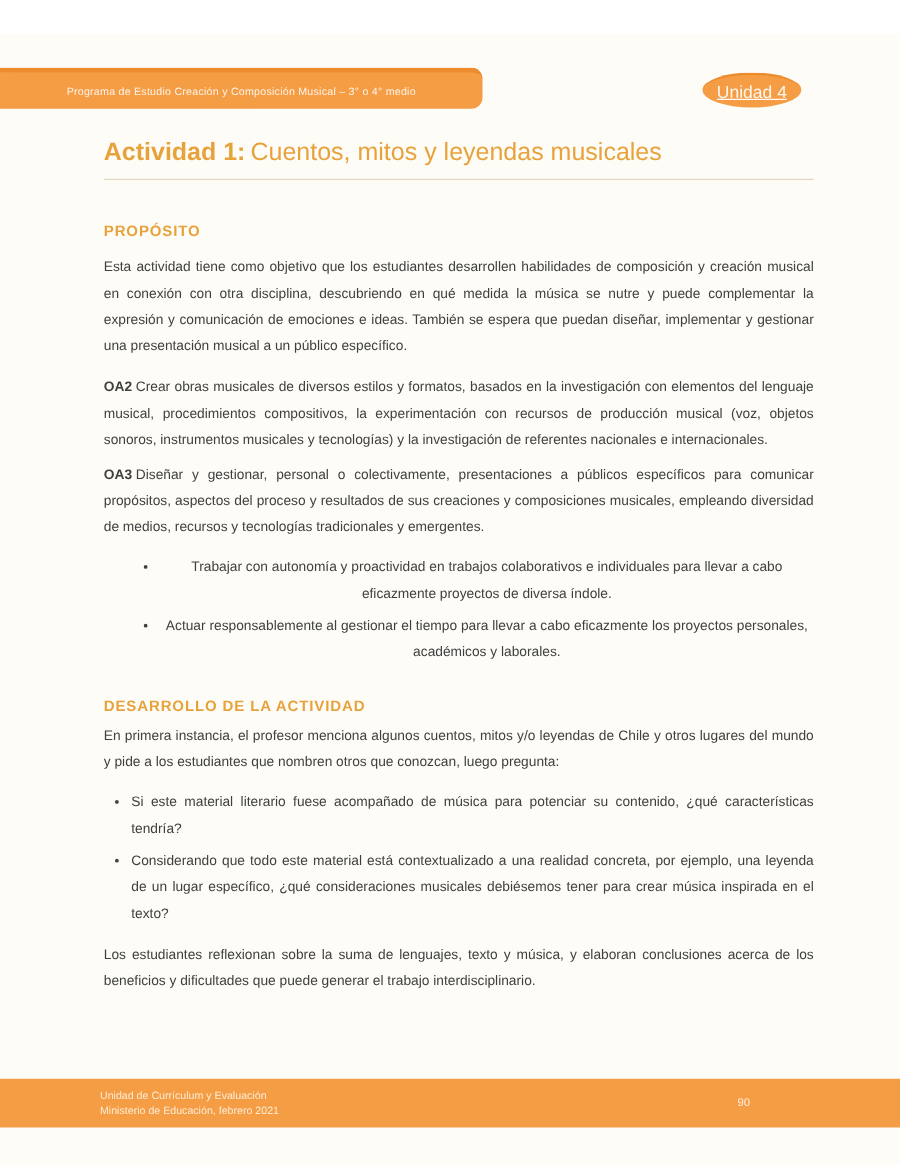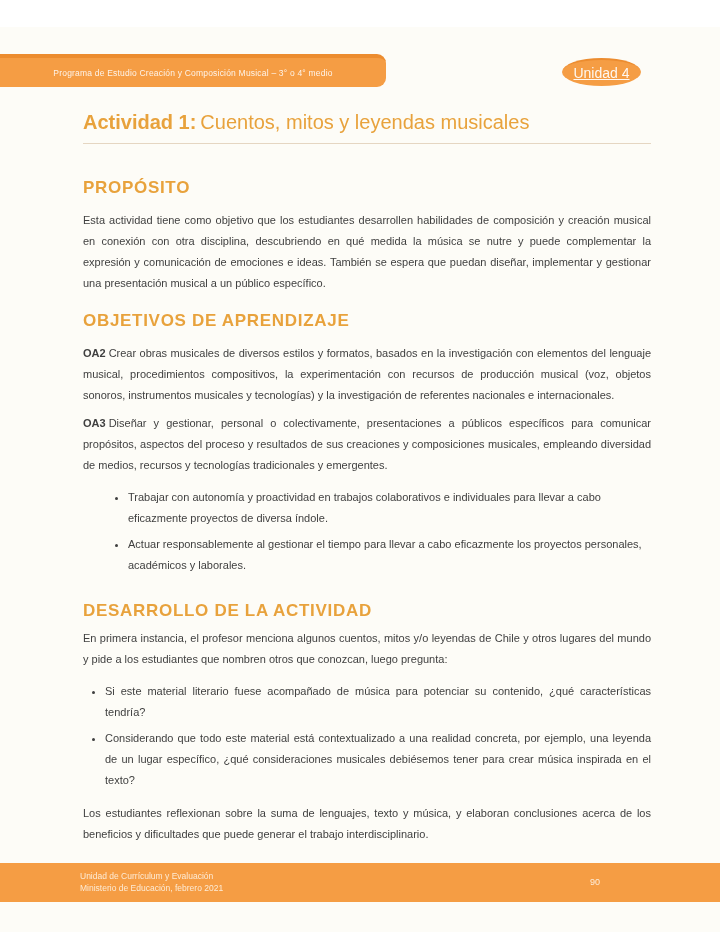--- a/index.html
+++ b/index.html
@@ -51,41 +51,41 @@
     color:var(--body-text,#3F3F3F);
   }
   .doc-title{
     font-size:20px;
     color:var(--heading-orange,#E8A23C);
     padding-bottom:9px;
     border-bottom:1px solid #E5D6C2;
   }
   .title-prefix{font-weight:bold;margin-right:4px;}
   h2.sec-heading{
-    font-size:17px;font-weight:bold;
+    font-size:12px;font-weight:bold;
     letter-spacing:0.7px;
     color:var(--heading-orange,#E8A23C);
   }
   .mt-lg{margin-top:34px;}
   .mt-md{margin-top:17px;}
   .mt-sec{margin-top:25px;}
   p.body-text{
     margin-top:12px;
     font-size:11px;line-height:21px;
     text-align:justify;
   }
   p.tight{margin-top:7px;}
   .oa-code{font-weight:bold;margin-right:3px;}
   ul.bullets{
     margin-top:11px;
     font-size:11px;line-height:21px;
     list-style:disc outside;
   }
   ul.bullets li{margin-bottom:5px;}
-  ul.indent-deep{padding-left:45px;text-align:left;}
+  ul.indent-deep{padding-left:45px;text-align:center;}
   ul.indent-shallow{padding-left:22px;text-align:justify;}
   .duration-value{
     margin-top:7px;font-size:11px;line-height:15px;text-align:left;
   }
   
   .footer-bar{
     position:absolute;left:0;top:836px;
     width:720px;height:39px;
     background:var(--accent-orange,#F59D44);
   }
@@ -118,21 +118,20 @@
     <div class="doc-title">
       <span class="title-prefix">Actividad 1:</span><span class="title-rest">Cuentos, mitos y leyendas musicales</span>
     </div>
 
     <section>
       <h2 class="sec-heading mt-lg">PROPÓSITO</h2>
       <p class="body-text">Esta actividad tiene como objetivo que los estudiantes desarrollen habilidades de composición y creación musical en conexión con otra disciplina, descubriendo en qué medida la música se nutre y puede complementar la expresión y comunicación de emociones e ideas. También se espera que puedan diseñar, implementar y gestionar una presentación musical a un público específico.</p>
     </section>
 
     <section>
-      <h2 class="sec-heading mt-md">OBJETIVOS DE APRENDIZAJE</h2>
       <p class="body-text"><span class="oa-code">OA2</span><span>Crear obras musicales de diversos estilos y formatos, basados en la investigación con elementos del lenguaje musical, procedimientos compositivos, la experimentación con recursos de producción musical (voz, objetos sonoros, instrumentos musicales y tecnologías) y la investigación de referentes nacionales e internacionales.</span></p>
       <p class="body-text tight"><span class="oa-code">OA3</span><span>Diseñar y gestionar, personal o colectivamente, presentaciones a públicos específicos para comunicar propósitos, aspectos del proceso y resultados de sus creaciones y composiciones musicales, empleando diversidad de medios, recursos y tecnologías tradicionales y emergentes.</span></p>
     </section>
 
     <section>
       <ul class="bullets indent-deep">
         <li>Trabajar con autonomía y proactividad en trabajos colaborativos e individuales para llevar a cabo eficazmente proyectos de diversa índole.</li>
         <li>Actuar responsablemente al gestionar el tiempo para llevar a cabo eficazmente los proyectos personales, académicos y laborales.</li>
       </ul>
     </section>

